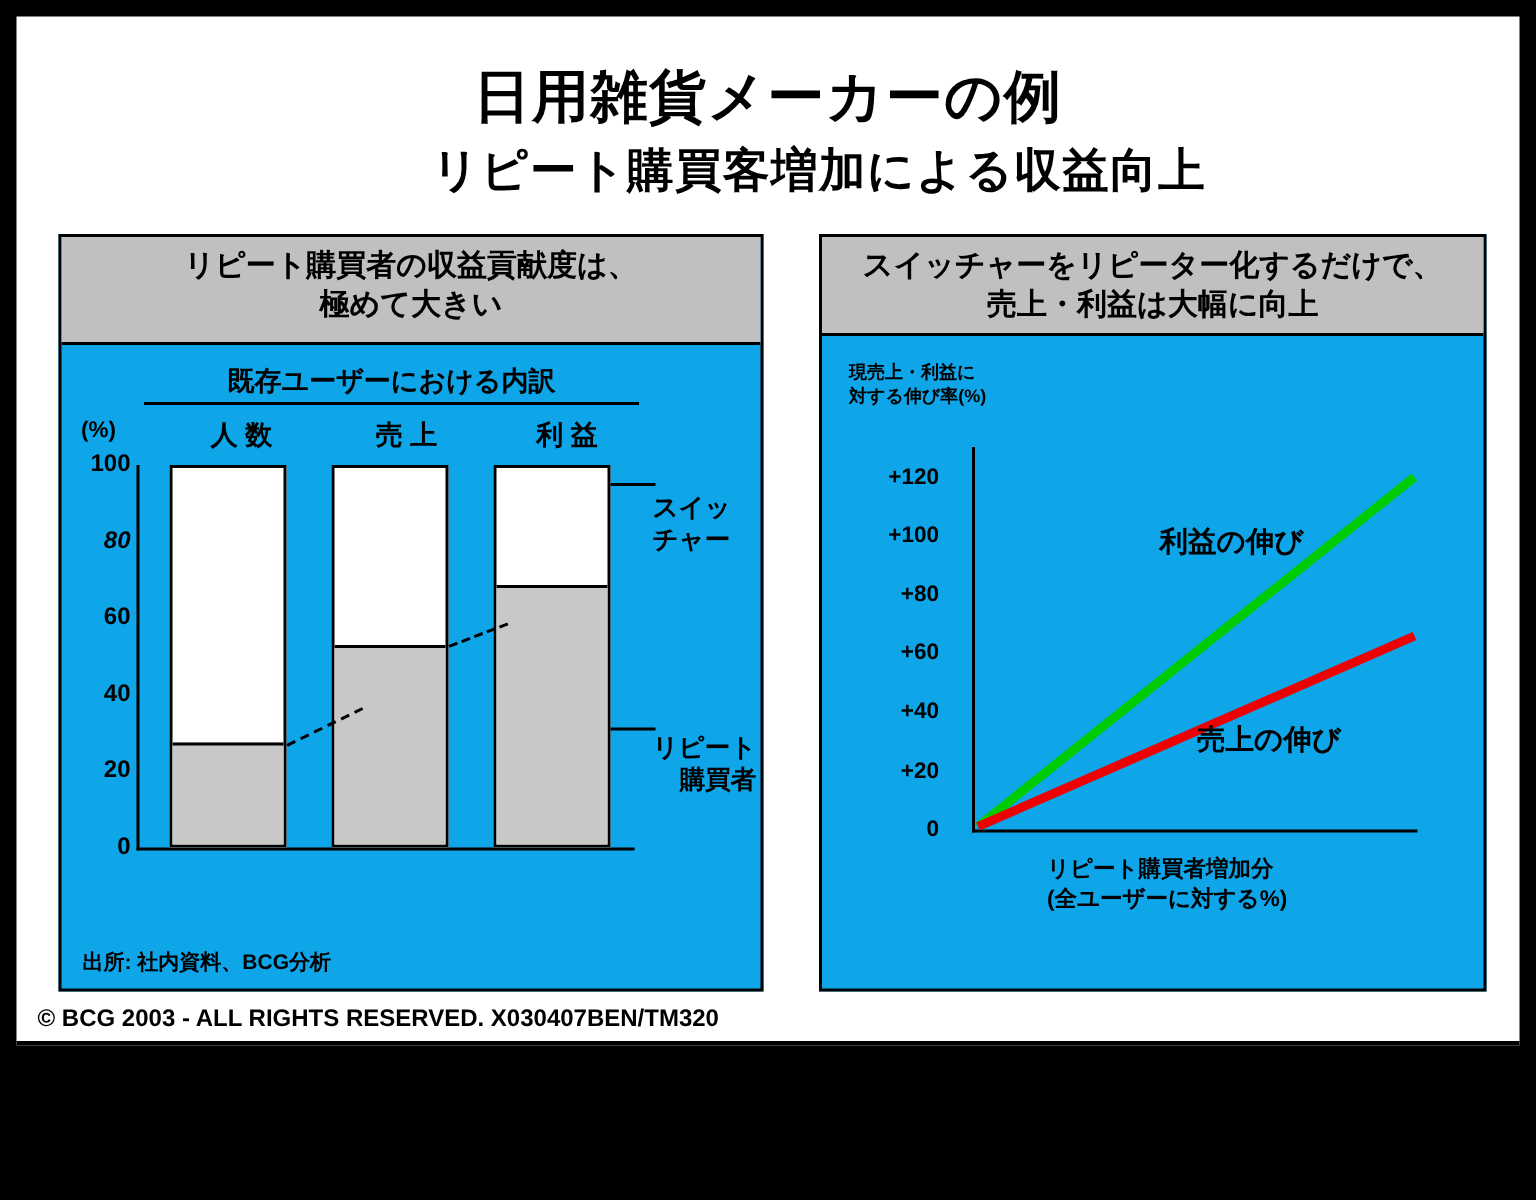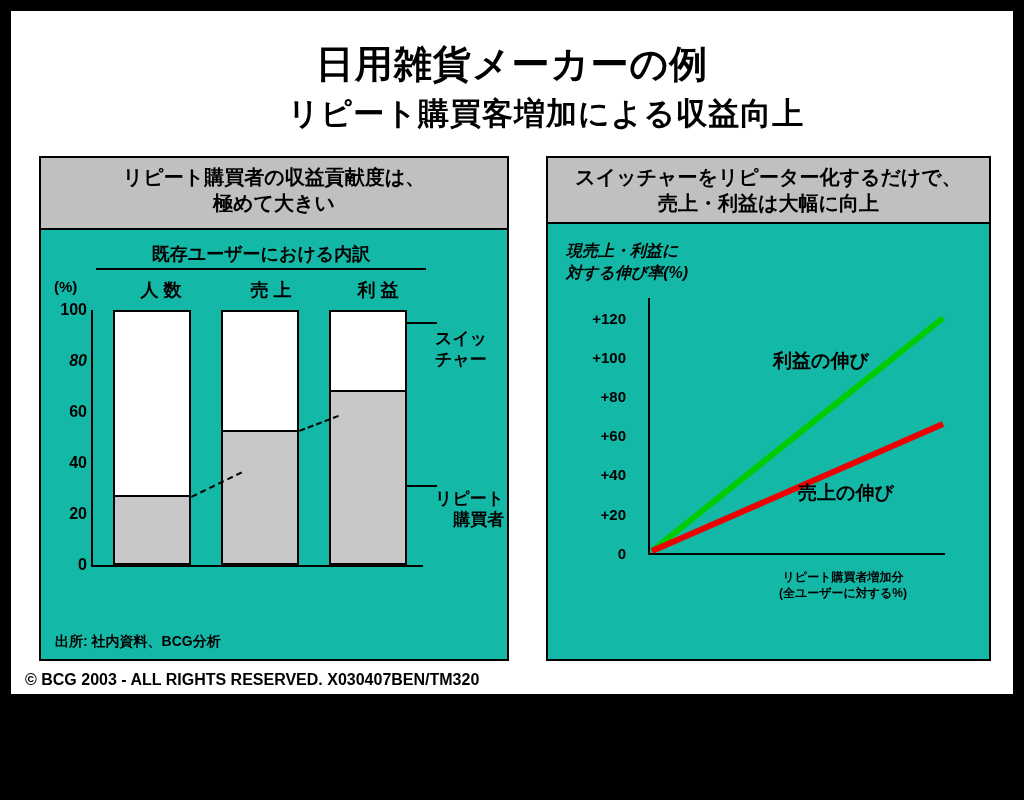--- a/index.html
+++ b/index.html
@@ -14,21 +14,21 @@
   #title-main{
     position:absolute;left:0;top:28px;width:100%;text-align:center;
     font-size:38px;font-weight:bold;color:#000;letter-spacing:1px;
   }
   #title-sub{
     position:absolute;left:0;top:82px;width:100%;text-align:center;
     font-size:31px;font-weight:bold;color:#000;letter-spacing:1px;padding-left:34px;
   }
 
   
-  .panel{position:absolute;border:2px solid #000;background:#14b8a6;box-sizing:border-box;}
+  .panel{position:absolute;border:2px solid #000;background:#0ea5e9;box-sizing:border-box;}
   #panel-left{left:28px;top:145px;width:470px;height:505px;}
   #panel-right{left:535px;top:145px;width:445px;height:505px;}
 
   .panel-header{
     position:absolute;left:0;top:0;width:100%;
     background:#c0c0c0;border-bottom:2px solid #000;box-sizing:border-box;
     text-align:center;font-weight:bold;font-size:20px;color:#000;
     padding:6px 0 7px 0;line-height:1.32;
   }
   #panel-left .panel-header{height:72px;}
@@ -55,30 +55,30 @@
   .bar-frame{position:absolute;bottom:0;border:2px solid #000;box-sizing:border-box;background:#fff;}
   .bar-fill{position:absolute;left:0;bottom:0;width:100%;background:#c8c8c8;border-top:2px solid #000;box-sizing:border-box;}
 
   .dash{position:absolute;border-top:2px dashed #000;transform-origin:0 0;}
   .annot{position:absolute;font-size:17px;font-weight:bold;line-height:1.25;}
 
   #source{position:absolute;left:14px;bottom:8px;font-size:14px;font-weight:bold;}
 
   
   #right-body{position:absolute;left:0;top:72px;width:100%;height:433px;}
-  #r-axis-label{position:absolute;left:18px;top:10px;font-size:16px;font-weight:bold;line-height:1.35;font-style:italic;}
+  #r-axis-label{position:absolute;left:18px;top:10px;font-size:12px;font-weight:bold;line-height:1.35;}
   #rplot{
     position:absolute;left:100px;top:68px;width:295px;height:255px;
     border-left:2px solid #000;border-bottom:2px solid #000;
   }
   .rytick{position:absolute;right:100%;margin-right:24px;font-size:15px;font-weight:bold;
           transform:translateY(-50%);white-space:nowrap;}
   .series-label{position:absolute;font-size:19px;font-weight:bold;}
-  #x-caption{position:absolute;left:150px;top:340px;width:290px;text-align:center;
-             font-size:12px;font-weight:bold;line-height:1.3;}
+  #x-caption{position:absolute;left:150px;top:340px;width:290px;text-align:left;
+             font-size:15px;font-weight:bold;line-height:1.3;}
 
   #copyright{
     position:absolute;left:14px;top:660px;font-size:16px;font-weight:bold;color:#000;
   }
   #rule{position:absolute;left:0;top:683px;width:100%;height:3px;background:#000;}
 </style>
 </head>
 <body>
 
 <div id="slide">

